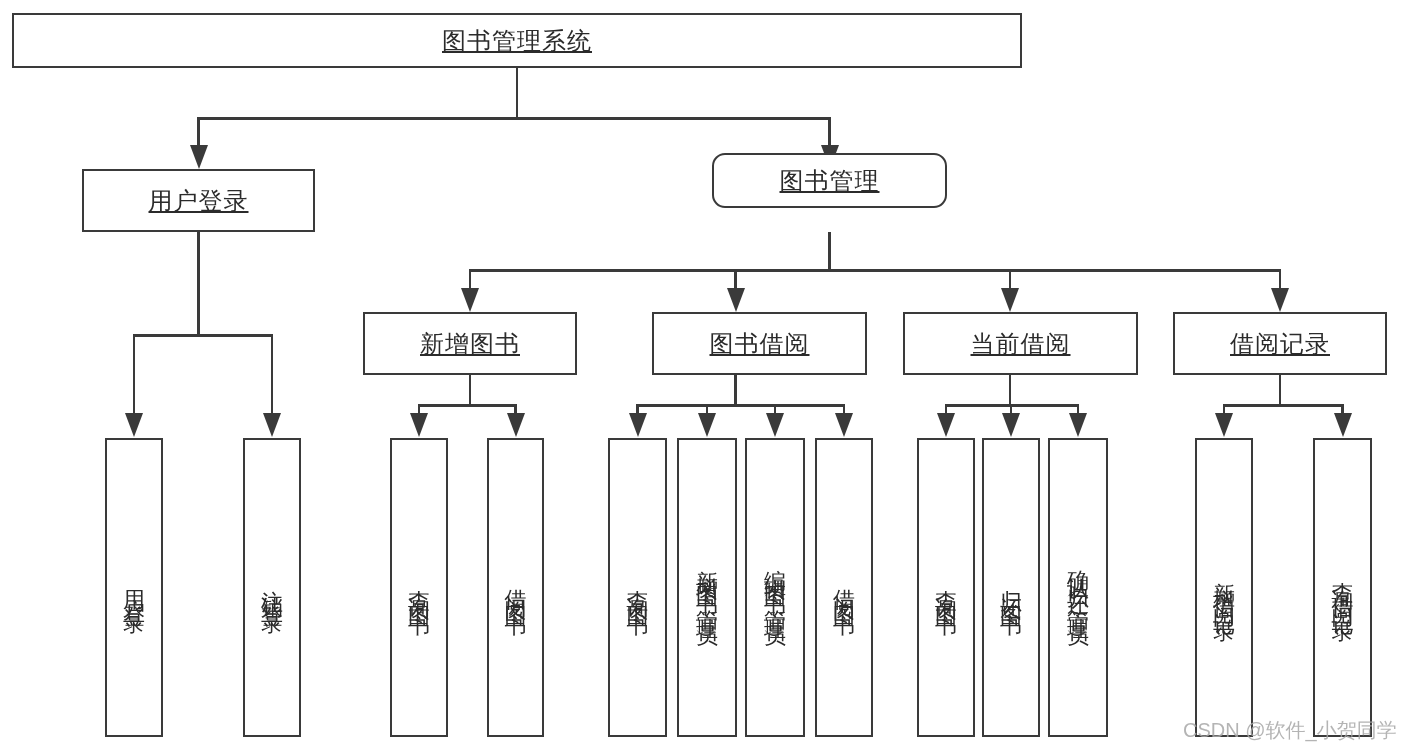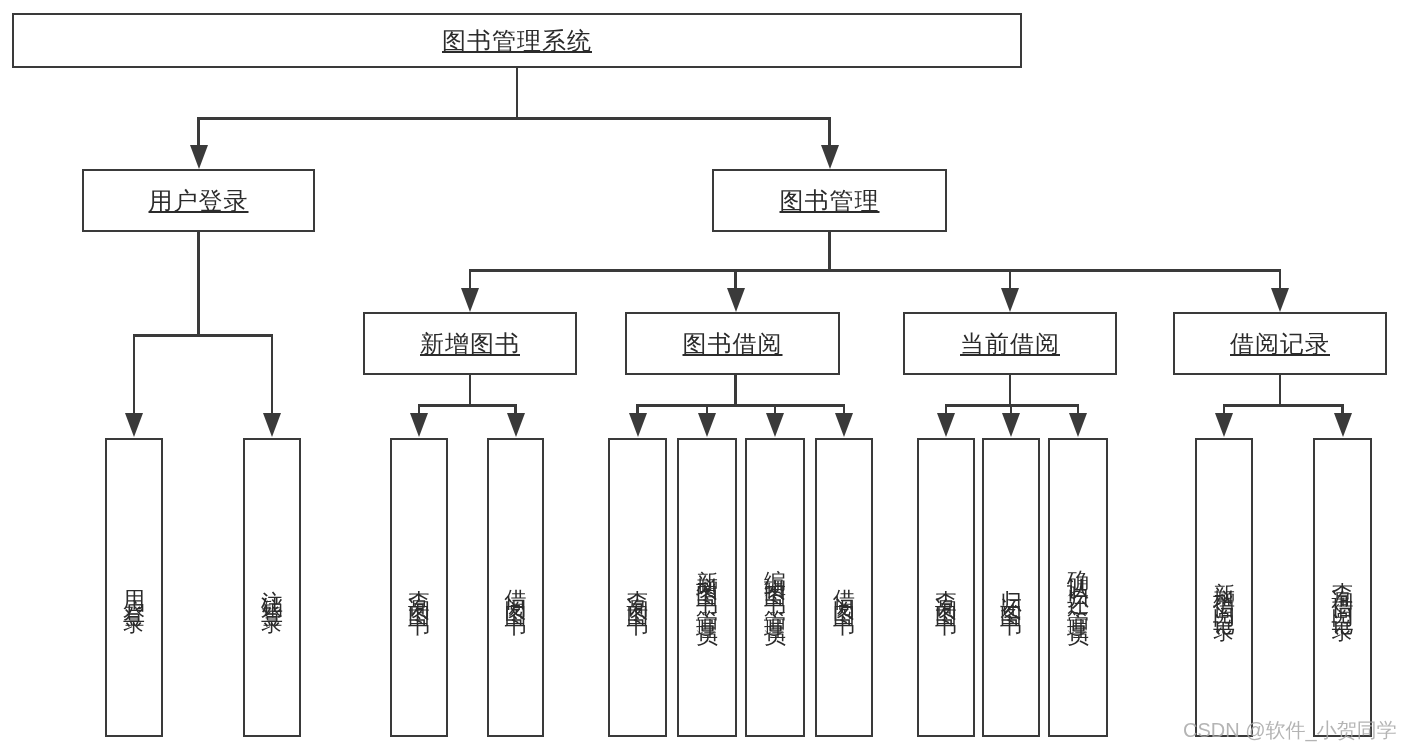--- a/index.html
+++ b/index.html
@@ -76,21 +76,21 @@
   <div class="vl" style="left:515.75px;top:68px;height:50px;"></div>
   <div class="hl" style="left:197.25px;top:117px;width:633.5px;"></div>
   <div class="vl" style="left:197.25px;top:117px;height:29px;"></div>
   <div class="arr" style="left:189.5px;top:145px;"></div>
   <div class="vl" style="left:828.25px;top:117px;height:29px;"></div>
   <div class="arr" style="left:820.5px;top:145px;"></div>
 
   <div class="box" style="left:82px;top:169px;width:233px;height:63px;">
     <span>用户登录</span>
   </div>
-  <div class="box" style="left:712px;top:169px;width:235px;height:63px;">
+  <div class="box" style="left:712px;top:153px;width:235px;height:55px;border-radius:13px;">
     <span>图书管理</span>
   </div>
 
   <div class="vl" style="left:197.25px;top:232px;height:104px;"></div>
   <div class="hl" style="left:132.75px;top:334px;width:140.5px;"></div>
   <div class="vl" style="left:132.75px;top:334px;height:80px;"></div>
   <div class="arr" style="left:125px;top:413px;"></div>
   <div class="vl" style="left:270.75px;top:334px;height:80px;"></div>
   <div class="arr" style="left:263px;top:413px;"></div>
 
@@ -101,24 +101,24 @@
   <div class="vl" style="left:734.25px;top:269px;height:21px;"></div>
   <div class="arr" style="left:726.5px;top:288px;"></div>
   <div class="vl" style="left:1008.75px;top:269px;height:21px;"></div>
   <div class="arr" style="left:1001px;top:288px;"></div>
   <div class="vl" style="left:1278.75px;top:269px;height:21px;"></div>
   <div class="arr" style="left:1271px;top:288px;"></div>
 
   <div class="box" style="left:363px;top:312px;width:214px;height:63px;">
     <span>新增图书</span>
   </div>
-  <div class="box" style="left:625px;top:312px;width:215px;height:63px;">
+  <div class="box" style="left:652px;top:312px;width:215px;height:63px;">
     <span>图书借阅</span>
   </div>
-  <div class="box" style="left:903px;top:312px;width:214px;height:63px;">
+  <div class="box" style="left:903px;top:312px;width:235px;height:63px;">
     <span>当前借阅</span>
   </div>
   <div class="box" style="left:1173px;top:312px;width:214px;height:63px;">
     <span>借阅记录</span>
   </div>
 
   <div class="vl" style="left:468.75px;top:375px;height:31px;"></div>
   <div class="hl" style="left:417.75px;top:404px;width:99px;"></div>
   <div class="vl" style="left:417.75px;top:404px;height:11px;"></div>
   <div class="arr" style="left:410px;top:413px;"></div>

